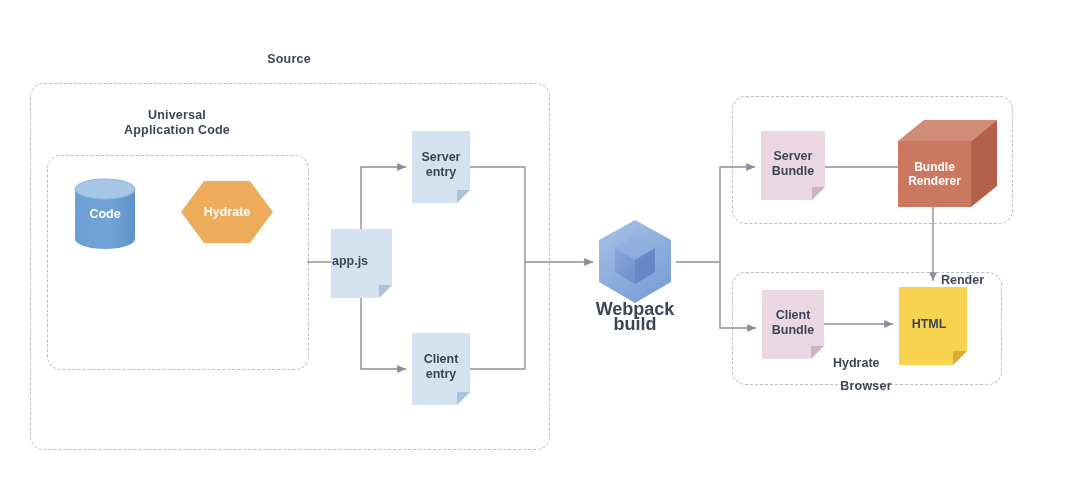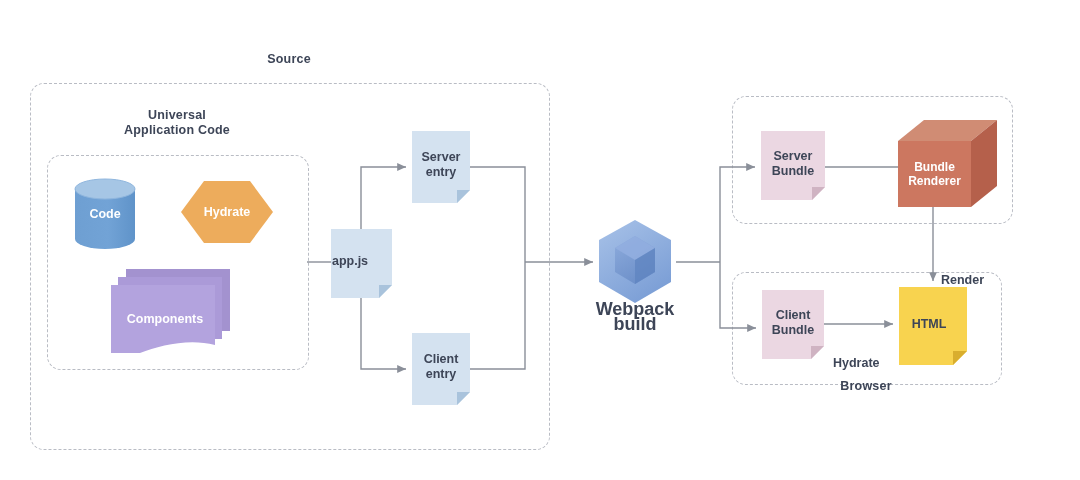--- a/index.html
+++ b/index.html
@@ -158,28 +158,20 @@
     <span class="cyl-label">Code</span>
   </div>
 
   <div class="hexwrap" style="left:180px;top:180px;width:94px;height:64px;">
     <svg width="94" height="64" viewBox="0 0 94 64">
       <polygon points="24,1 70,1 93,32 70,63 24,63 1,32" fill="#EDAC5C"></polygon>
     </svg>
     <span class="hex-label">Hydrate</span>
   </div>
 
-  <div class="stack" style="left:110px;top:268px;width:124px;height:86px;">
-    <svg width="124" height="86" viewBox="0 0 124 86">
-      <rect x="16" y="1" width="104" height="62" fill="#A392CF"></rect>
-      <rect x="8" y="9" width="104" height="62" fill="#AB9AD8"></rect>
-      <path d="M1,17 L105,17 L105,77 C80,70 50,77 30,85 L1,85 Z" fill="#B3A3DE"></path>
-    </svg>
-    <span class="stack-label">Components</span>
-  </div>
 
   <div class="doc" style="left:331px;top:229px;width:38px;height:69px;">
     <svg width="61" height="69" viewBox="0 0 61 69">
       <path d="M0,0 L61,0 L61,56 L48,69 L0,69 Z" fill="#D4E2F0"></path>
       <path d="M61,56 L48,69 L48,56 Z" fill="#A9C3DC"></path>
     </svg>
     <span class="doc-label">app.js</span>
   </div>
 
   <div class="doc" style="left:412px;top:131px;width:58px;height:72px;">

